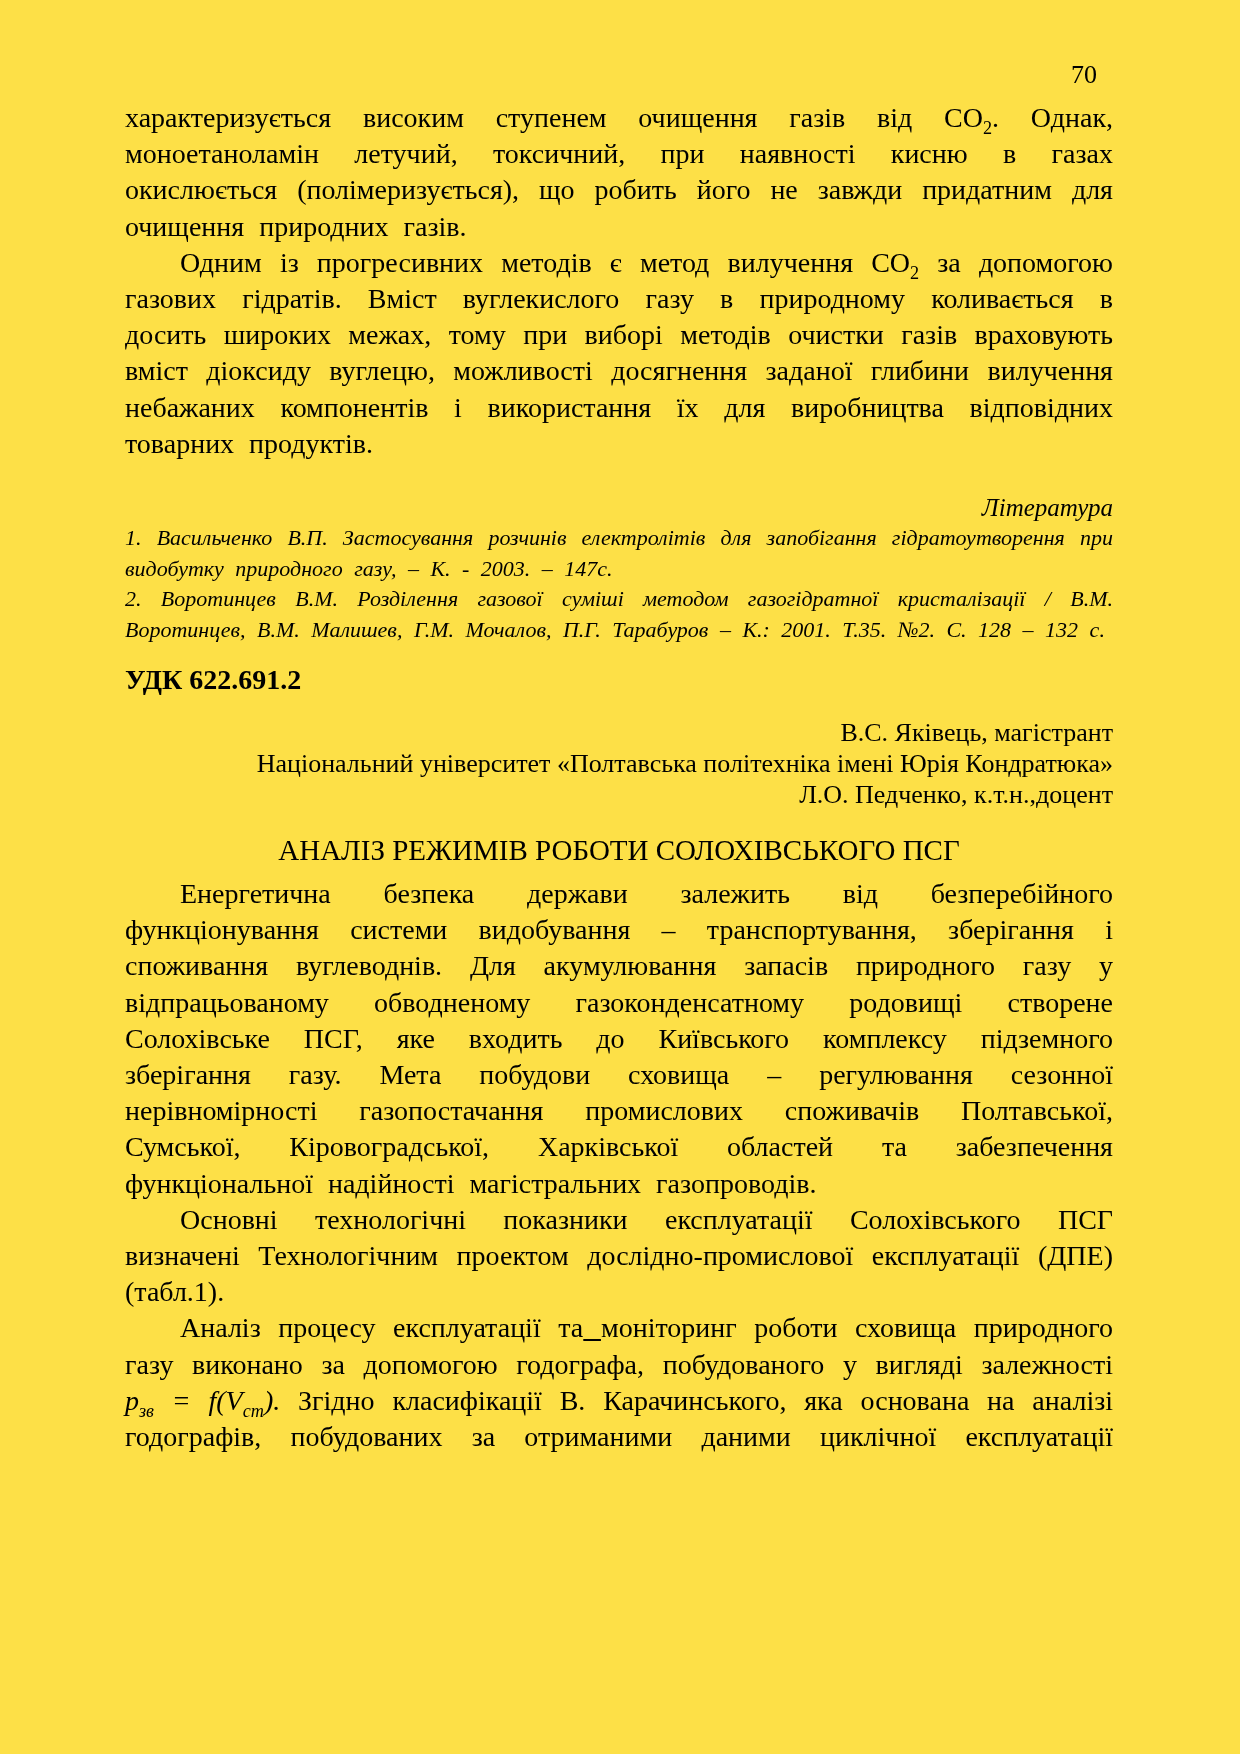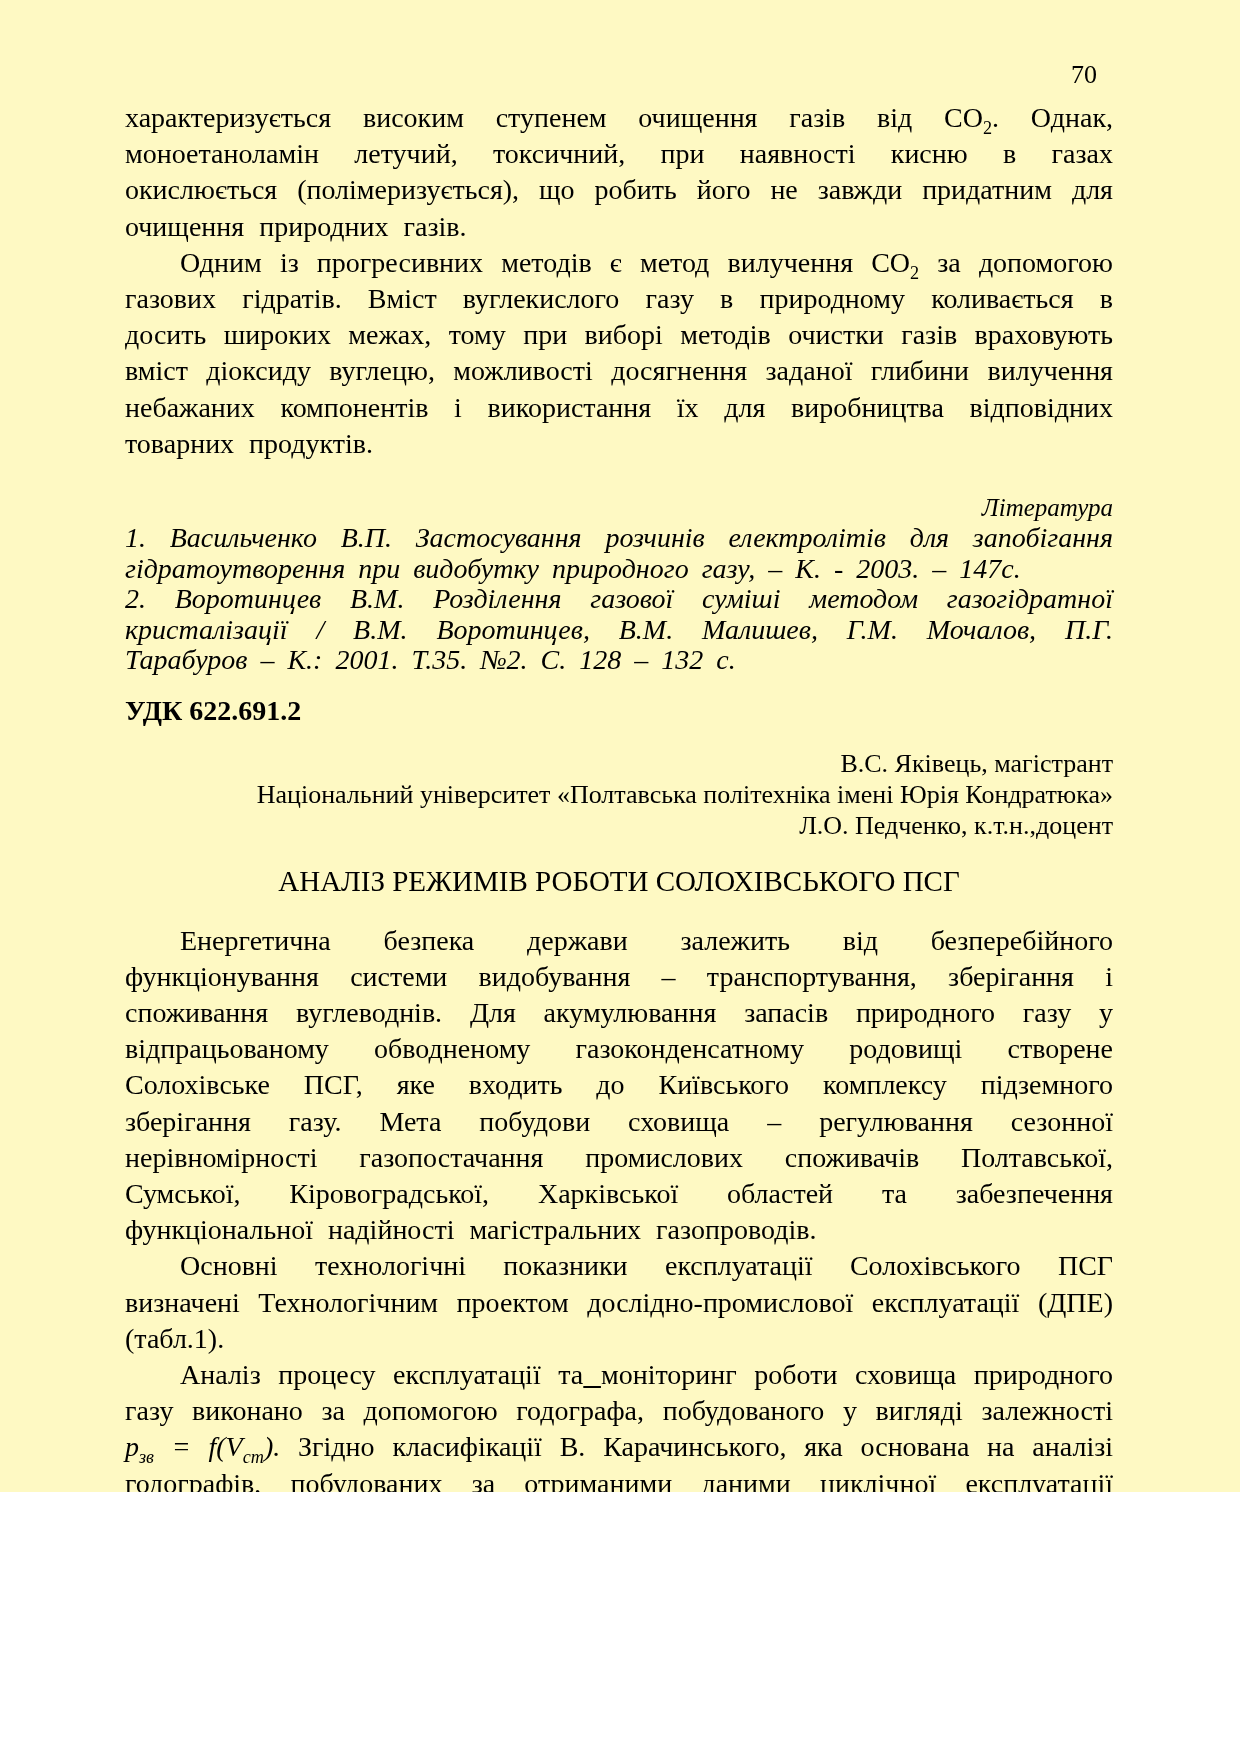--- a/index.html
+++ b/index.html
@@ -1,20 +1,20 @@
 <!DOCTYPE html>
 <html lang="uk"><head>
 <meta charset="utf-8">
 <style>
   html, body { margin: 0; padding: 0; background: #ffffff; }
   .page {
     position: relative;
     width: 1240px;
-    height: 1492px;
-    background: #fef9c3;
+    height: 1754px;
+    background: #fde047;
     color: #000000;
     font-family: "Liberation Serif", "DejaVu Serif", serif;
     box-sizing: border-box;
     padding: 60px 127px 0 125px;
     overflow: hidden;
   }
   .page-number {
     text-align: right;
     font-size: 26px;
     line-height: 30px;
@@ -48,21 +48,21 @@
   .u-space { text-decoration: underline; }
   .lit-heading {
     margin-top: 30px;
     text-align: right;
     font-style: italic;
     font-size: 25px;
     line-height: 31px;
   }
   p.ref {
     margin: 0;
-    font-size: 28px;
+    font-size: 22px;
     line-height: 30.5px;
     font-style: italic;
     text-align: justify;
     word-spacing: 6px;
   }
   .udc {
     margin-top: 18px;
     font-size: 28px;
     font-weight: bold;
     line-height: 34px;
@@ -73,21 +73,21 @@
     font-size: 26px;
     line-height: 31px;
   }
   h1.title {
     margin: 22px 0 0 0;
     text-align: center;
     font-size: 29px;
     font-weight: normal;
     line-height: 36px;
   }
-  p.after-title { margin-top: 24px; }
+  p.after-title { margin-top: 8px; }
 </style>
 </head>
 <body>
 
 <div class="page">
 
   <div class="page-number">70</div>
 
 
   <p class="body-par first-par"><span>характеризується високим ступенем очищення газів від СО</span><sub class="chem">2</sub><span>. Однак, моноетаноламін летучий, токсичний, при наявності кисню в газах окислюється (полімеризується), що робить його не завжди придатним для очищення природних газів.</span></p>

